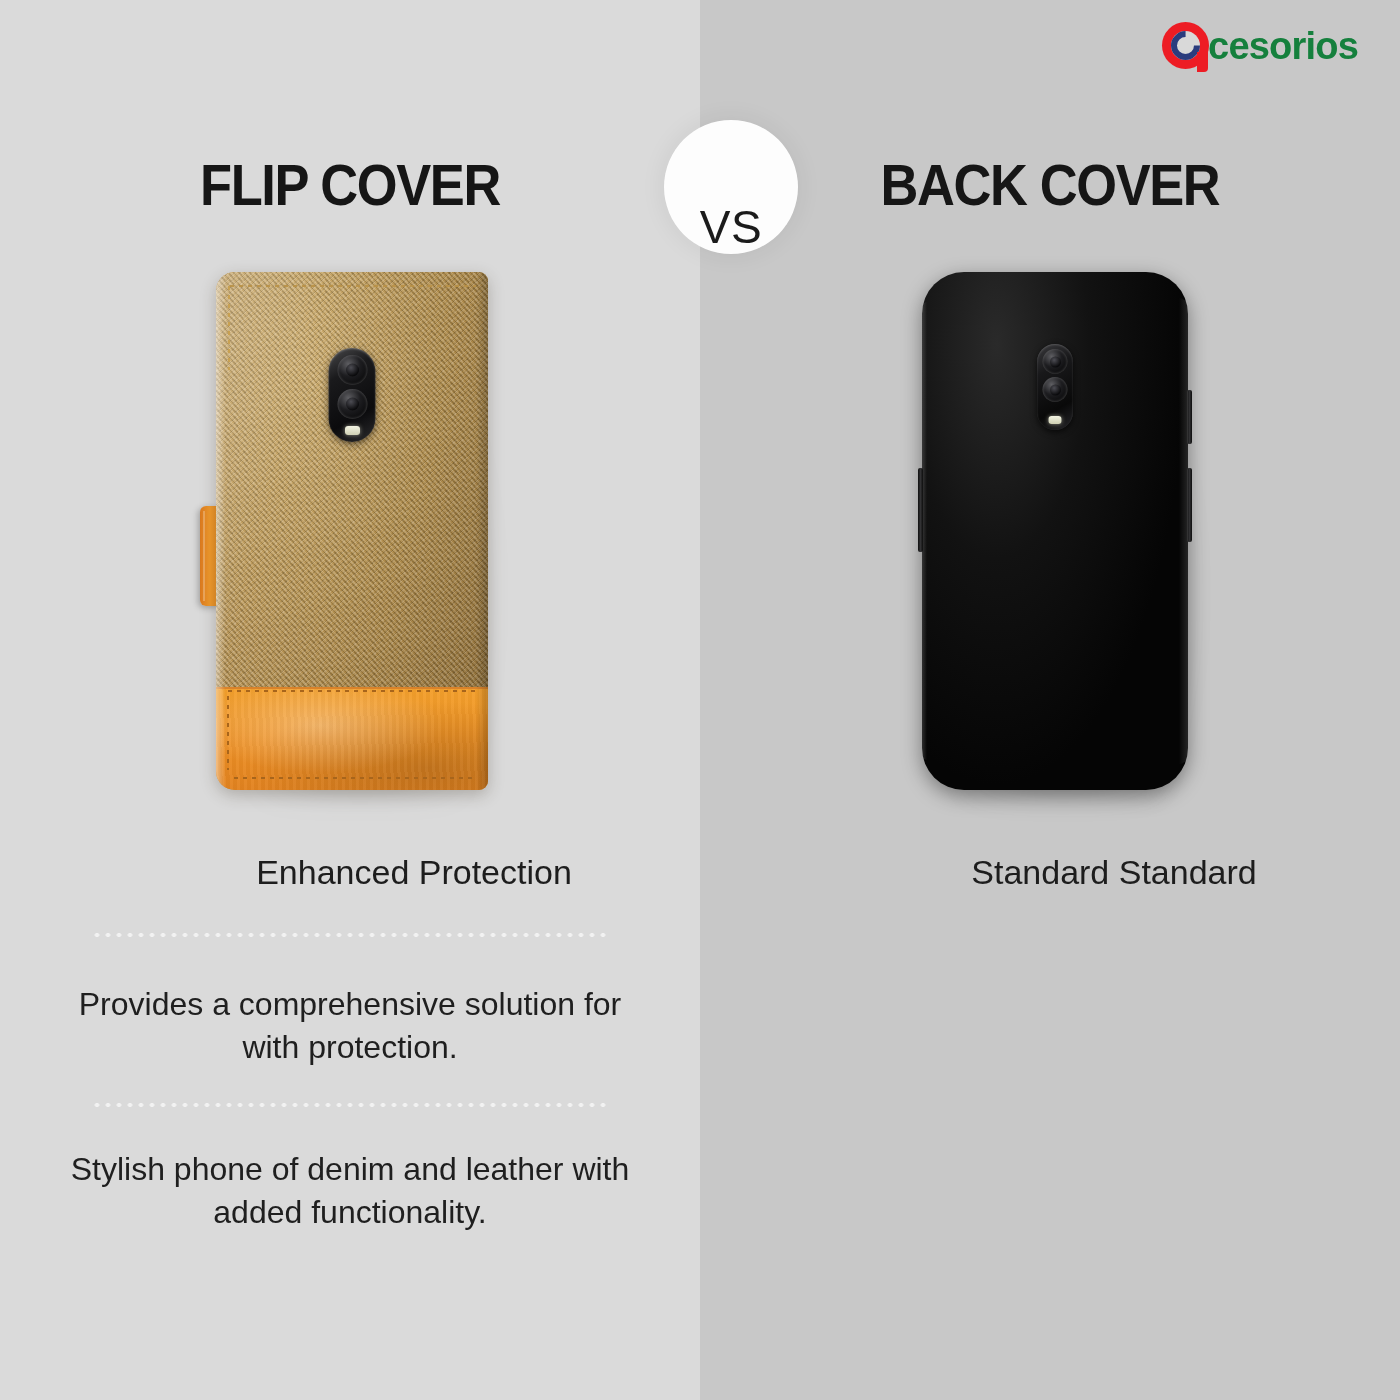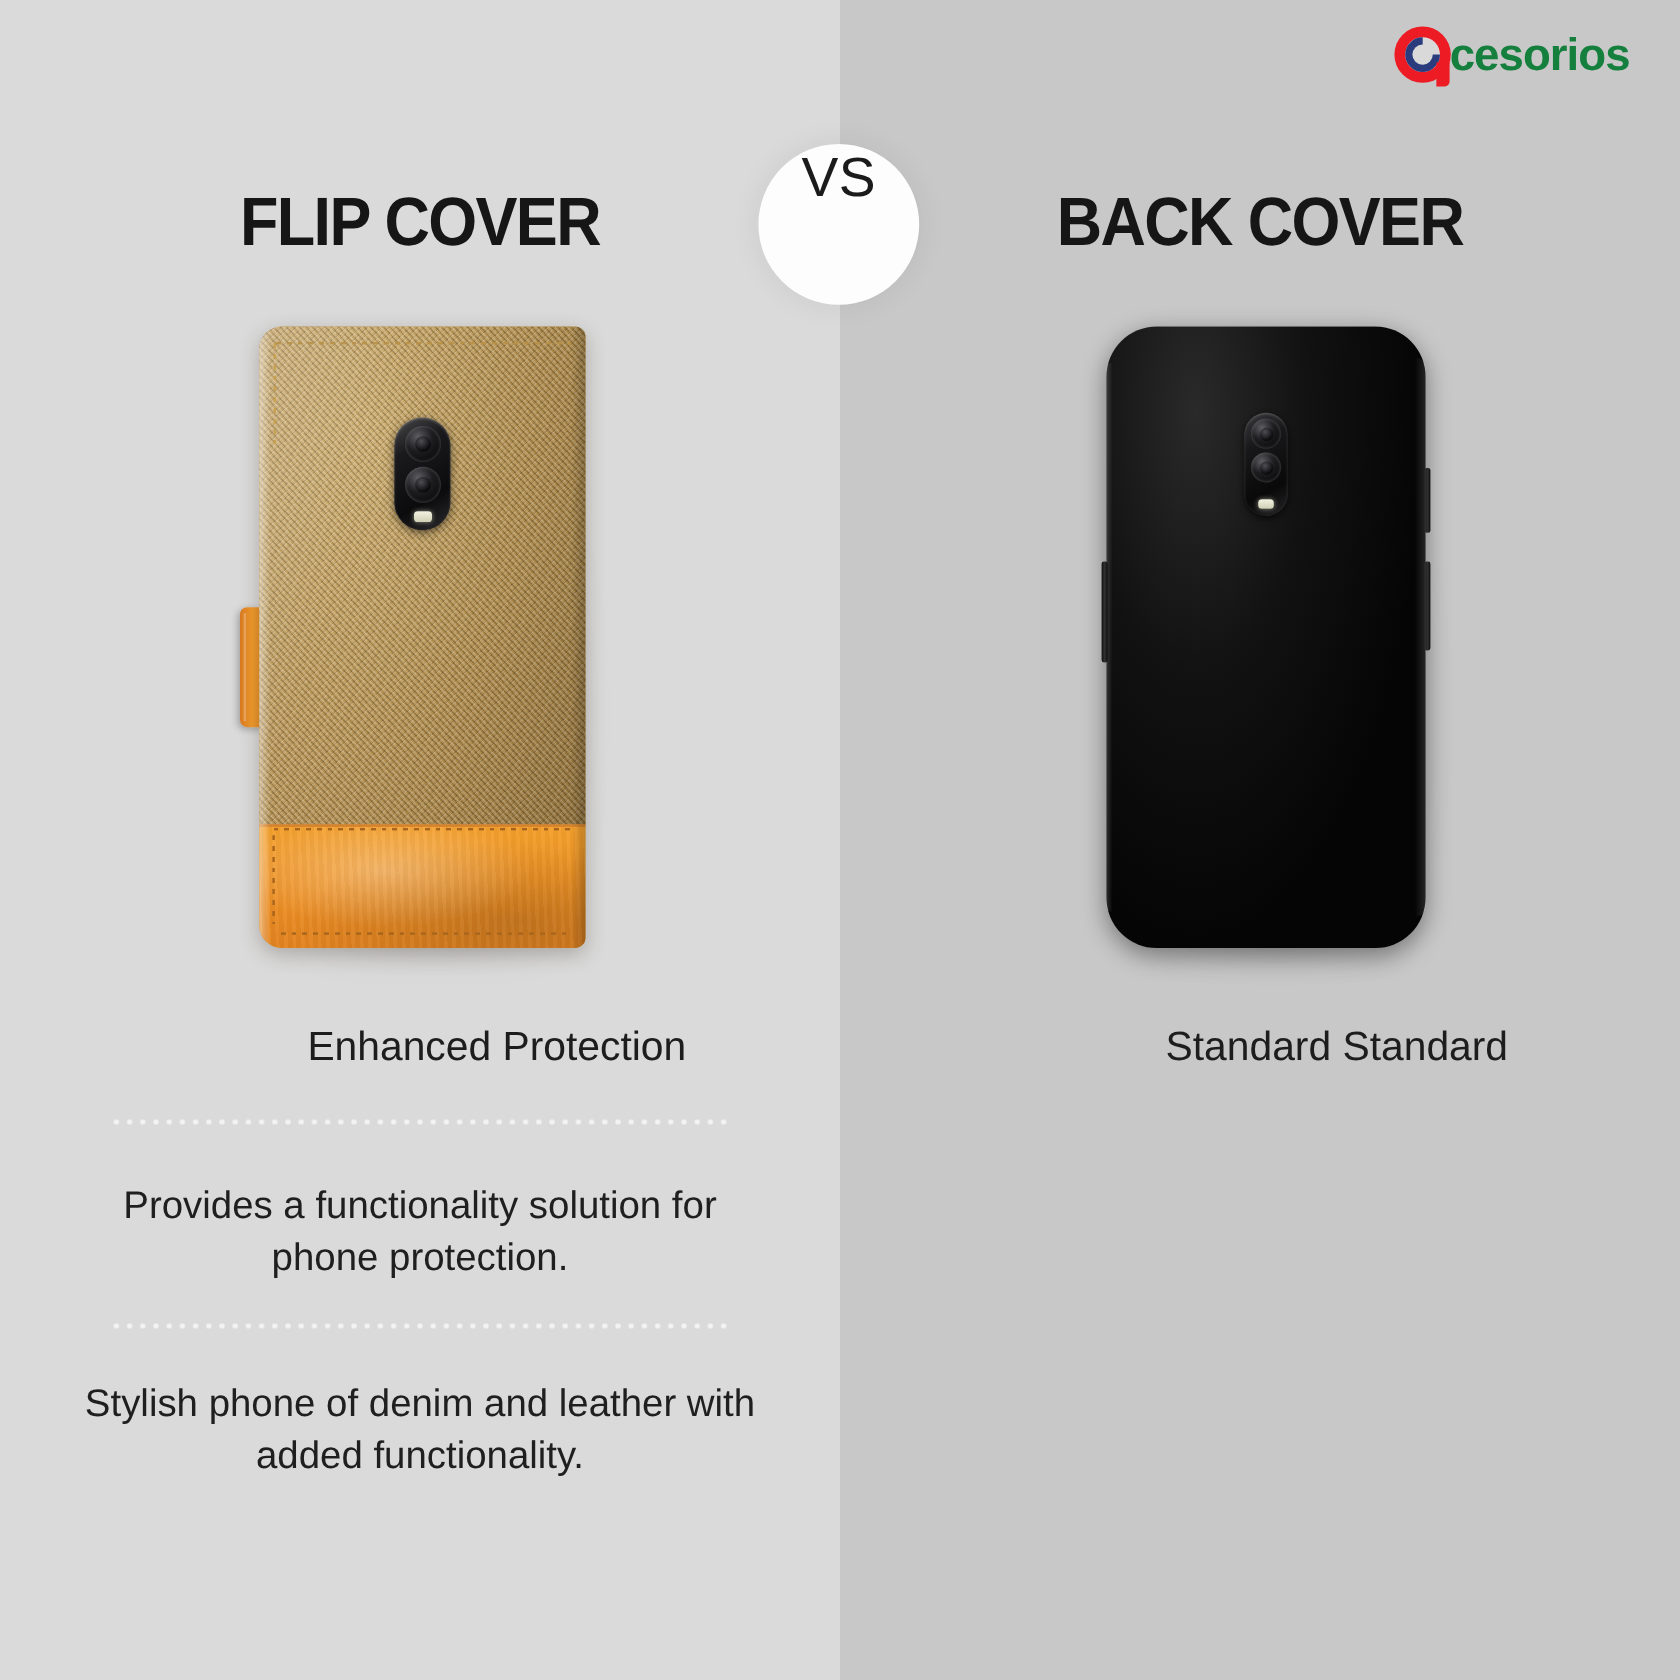--- a/index.html
+++ b/index.html
@@ -63,24 +63,24 @@
     font-size:57px; font-weight:900; color:#161616;
     letter-spacing:-1.5px;
     transform:scaleX(0.92);
     z-index:10;
   }
   .heading.left  { left:0; }
   .heading.right { left:700px; }
 
   
   .vs-badge {
-    position:absolute; left:632px; top:120px;
+    position:absolute; left:664px; top:120px;
     width:134px; height:134px; border-radius:50%;
     background:#fdfdfd;
-    display:flex; align-items:flex-start; justify-content:center;
+    display:flex; align-items:flex-end; justify-content:center;
     box-shadow:0 0 26px rgba(0,0,0,0.07);
     z-index:30;
   }
   .vs-badge span {
     font-size:46px; font-weight:400; color:#1b1b1b;
     letter-spacing:0.5px;
   }
 
   
   .stage { position:absolute; top:250px; height:570px; width:700px; z-index:8; }
@@ -360,21 +360,21 @@
         <div class="lens b"></div>
         <div class="flash"></div>
       </div>
     </div>
   </div>
 </div>
 
 <div class="col left">
   <div class="feature-title">Enhanced Protection</div>
   <div class="divider d1"></div>
-  <div class="feature-body b1">Provides a functionality solution for phone protection.</div>
+  <div class="feature-body b1">Provides a comprehensive solution for with protection.</div>
   <div class="divider d2"></div>
   <div class="feature-body b2">Stylish phone of denim and leather with added functionality.</div>
 </div>
 
 <div class="col right">
   <div class="feature-title">Standard Standard</div>
 
 </div>
 
 </body></html>

